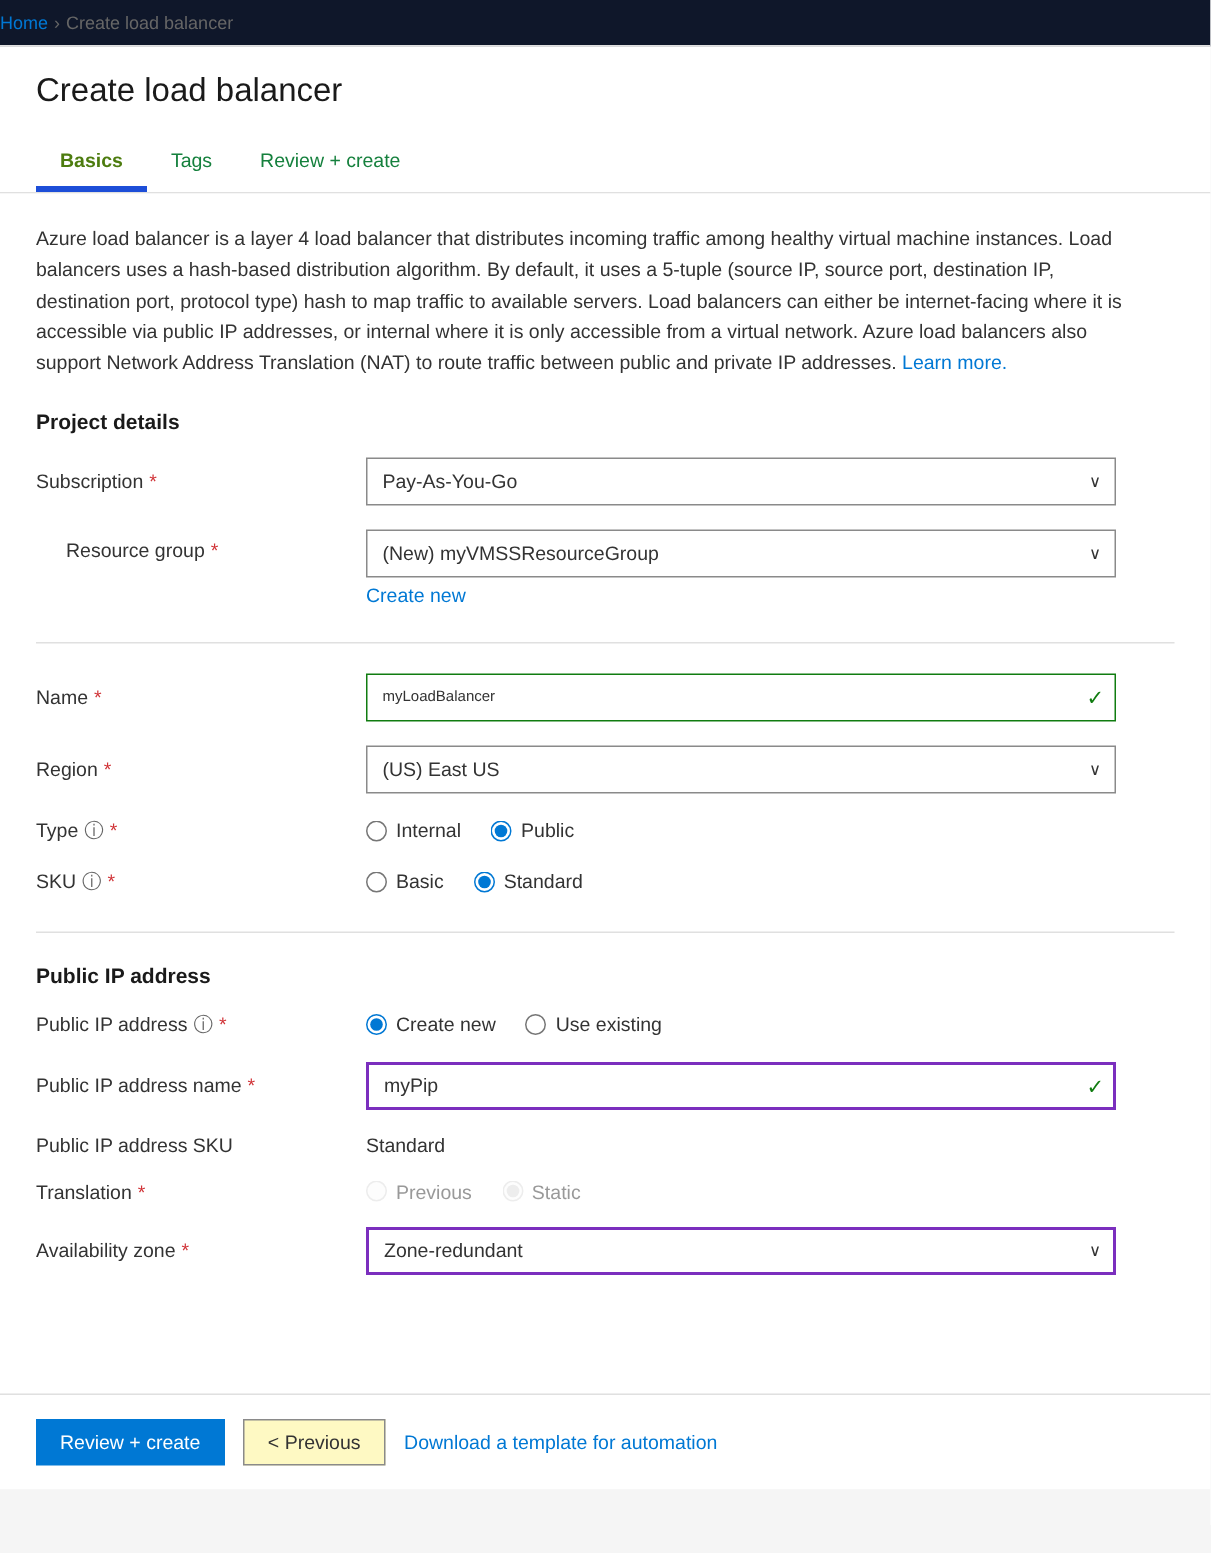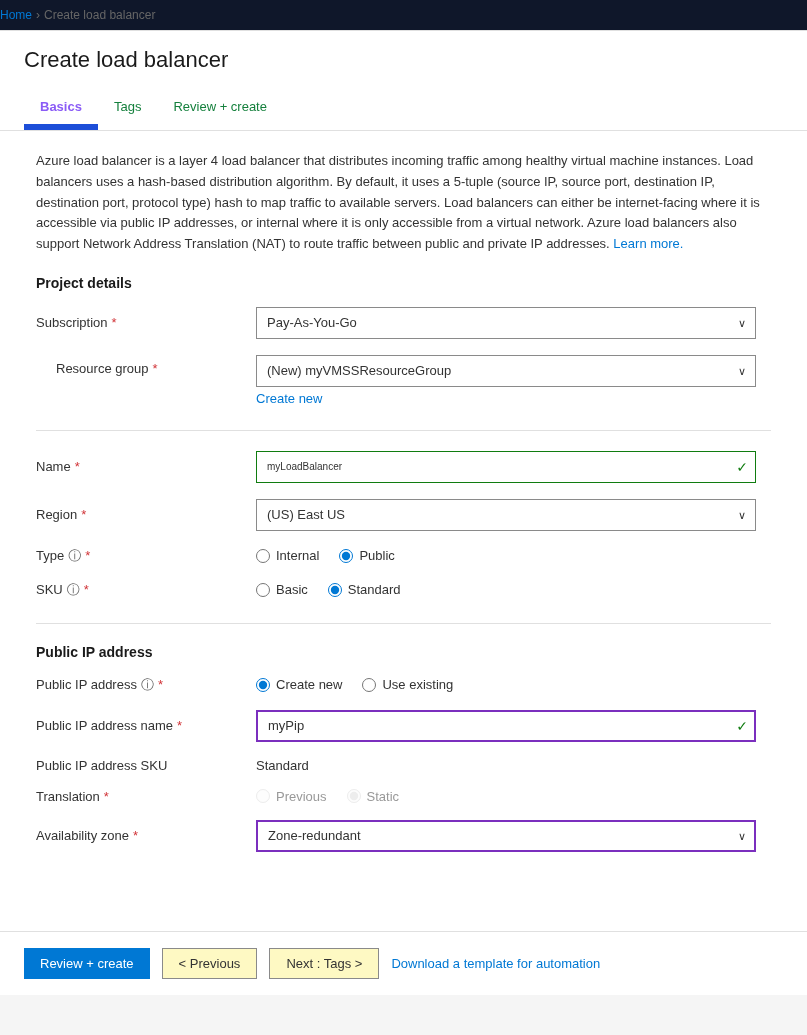--- a/index.html
+++ b/index.html
@@ -7,23 +7,23 @@
     
     .breadcrumb { display: flex; align-items: flex-end; padding: 8px 0; background: #0f172a; border-bottom: 1px solid #e0e0e0; font-size: 12px; color: #0078d4; gap: 4px; }
     .breadcrumb span { color: #666; }
     .breadcrumb a { color: #0078d4; text-decoration: none; }
     
     .page-header { background: #fff; padding: 16px 24px 0 24px; border-bottom: 1px solid #e0e0e0; }
     .page-title { font-size: 22px; font-weight: 300; color: #1a1a1a; margin-bottom: 16px; }
     
     .tabs { display: flex; gap: 0; }
     .tab { padding: 10px 16px; cursor: pointer; font-size: 13px; color: #15803d; border-bottom: 2px solid transparent; text-decoration: none; }
-    .tab.active { color: #8b5cf6; border-bottom: 6px solid #1d4ed8; font-weight: 600; }
-    
-    .main-content { background: #fff; margin: 0; padding: 20px 36px; min-height: 800px; }
+    .tab.active { color: #4d7c0f; border-bottom: 4px solid #1d4ed8; font-weight: 600; }
+    
+    .main-content { background: #fff; margin: 0; padding: 20px 24px; min-height: 800px; }
     
     .description { font-size: 13px; color: #333; line-height: 1.6; margin-bottom: 20px; max-width: 740px; }
     .description a { color: #0078d4; text-decoration: none; }
     
     .section-title { font-size: 14px; font-weight: 600; color: #1a1a1a; margin-bottom: 16px; margin-top: 8px; }
     
     .form-section { margin-bottom: 24px; }
     
     .form-row { display: flex; align-items: center; margin-bottom: 16px; }
     .form-label { width: 220px; flex-shrink: 0; font-size: 13px; color: #333; display: flex; align-items: center; gap: 4px; }
@@ -265,15 +265,14 @@
       </div>
     </div>
 
   </div>
 
 </div>
 
 <div class="footer">
   <button class="btn-primary">Review + create</button>
   <button class="btn-secondary">&lt; Previous</button>
-  <button class="btn-secondary">Next : Tags &gt;</button>
   <a href="#" class="btn-link">Download a template for automation</a>
 </div>
 
 </body></html>

